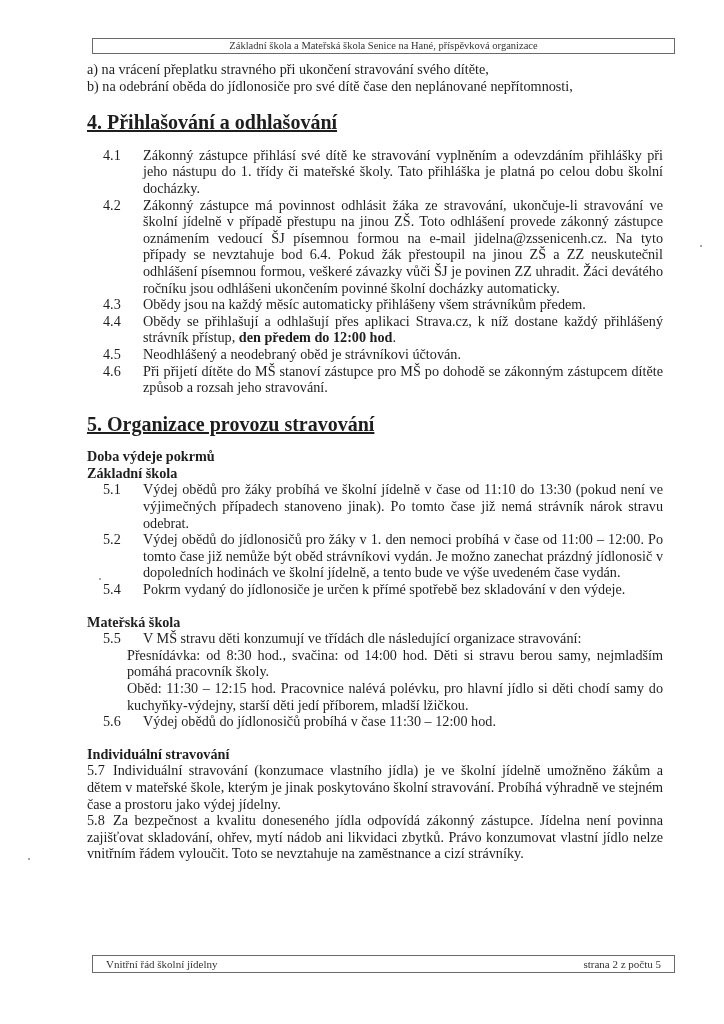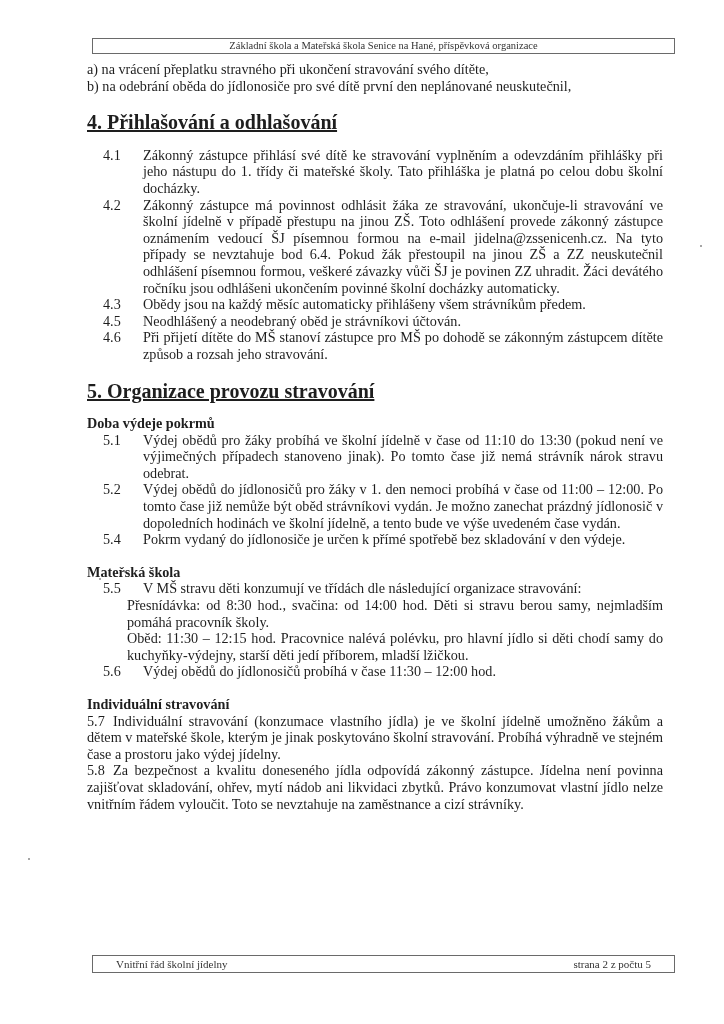--- a/index.html
+++ b/index.html
@@ -12,21 +12,21 @@
   .page { position: absolute; left: 0; top: 0; width: 724px; height: 804px; }
   .hdr-box {
     position: absolute; left: 92px; top: 38px; width: 583px; height: 16px;
     border: 1px solid #6a6a6a; box-sizing: border-box;
     font-size: 10.5px; line-height: 14px; text-align: center; color: #333;
   }
   .ftr-box {
     position: absolute; left: 92px; top: 955px; width: 583px; height: 18px;
     border: 1px solid #6a6a6a; box-sizing: border-box;
     font-size: 11px; line-height: 16px; color: #333;
-    display: flex; justify-content: space-between; padding: 0 23px;
+    display: flex; justify-content: space-between; padding: 0 13px;
   }
   .content {
     position: absolute; left: 87px; top: 61px; width: 576px;
     font-size: 14.2px; line-height: 16.6px;
   }
   .intro-line { margin: 0; }
   h2.sec {
     font-size: 20px; font-weight: bold; text-decoration: underline;
     margin: 20px 0 16px 0; line-height: 16.6px;
   }
@@ -45,51 +45,56 @@
 
 <div class="page">
 
   <div class="hdr-box">
     <span>Základní škola a Mateřská škola Senice na Hané, příspěvková organizace</span>
   </div>
 
   <div class="content">
     <div>
       <p class="intro-line">a) na vrácení přeplatku stravného při ukončení stravování svého dítěte,</p>
-      <p class="intro-line">b) na odebrání oběda do jídlonosiče pro své dítě první den neplánované neuskutečnil,</p>
+      <p class="intro-line">b) na odebrání oběda do jídlonosiče pro své dítě čase den neplánované nepřítomnosti,</p>
     </div>
 
     <h2 class="sec">4. Přihlašování a odhlašování</h2>
 
     <div>
       <div class="item">
         <span class="num">4.1</span>
         <span class="txt">Zákonný zástupce přihlásí své dítě ke stravování vyplněním a odevzdáním přihlášky při jeho nástupu do 1. třídy či mateřské školy. Tato přihláška je platná po celou dobu školní docházky.</span>
       </div>
       <div class="item">
         <span class="num">4.2</span>
         <span class="txt"><span>Zákonný zástupce má povinnost odhlásit žáka ze stravování, ukončuje-li stravování ve školní jídelně v případě přestupu na jinou ZŠ. Toto odhlášení provede zákonný zástupce oznámením vedoucí ŠJ písemnou formou na e-mail jidelna@zssenicenh.cz. Na tyto případy se nevztahuje bod 6.4. Pokud žák přestoupil na jinou ZŠ a ZZ neuskutečnil odhlášení písemnou formou, veškeré závazky vůči ŠJ je povinen ZZ uhradit. Žáci devátého ročníku jsou odhlášeni ukončením povinné školní docházky automaticky.</span></span>
       </div>
       <div class="item">
         <span class="num">4.3</span>
         <span class="txt">Obědy jsou na každý měsíc automaticky přihlášeny všem strávníkům předem.</span>
       </div>
       <div class="item">
+        <span class="num">4.4</span>
+        <span class="txt"><span>Obědy se přihlašují a odhlašují přes aplikaci Strava.cz, k níž dostane každý přihlášený strávník přístup, </span><b>den předem do 12:00 hod</b><span>.</span></span>
+      </div>
+      <div class="item">
         <span class="num">4.5</span>
         <span class="txt">Neodhlášený a neodebraný oběd je strávníkovi účtován.</span>
       </div>
       <div class="item">
         <span class="num">4.6</span>
         <span class="txt">Při přijetí dítěte do MŠ stanoví zástupce pro MŠ po dohodě se zákonným zástupcem dítěte způsob a rozsah jeho stravování.</span>
       </div>
     </div>
 
     <h2 class="sec">5. Organizace provozu stravování</h2>
 
     <p class="sub-h">Doba výdeje pokrmů</p>
+    <p class="sub-h">Základní škola</p>
 
     <div>
       <div class="item">
         <span class="num">5.1</span>
         <span class="txt">Výdej obědů pro žáky probíhá ve školní jídelně v čase od 11:10 do 13:30 (pokud není ve výjimečných případech stanoveno jinak). Po tomto čase již nemá strávník nárok stravu odebrat.</span>
       </div>
       <div class="item">
         <span class="num">5.2</span>
         <span class="txt">Výdej obědů do jídlonosičů pro žáky v 1. den nemoci probíhá v čase od 11:00 – 12:00. Po tomto čase již nemůže být oběd strávníkovi vydán. Je možno zanechat prázdný jídlonosič v dopoledních hodinách ve školní jídelně, a tento bude ve výše uvedeném čase vydán.</span>
       </div>

